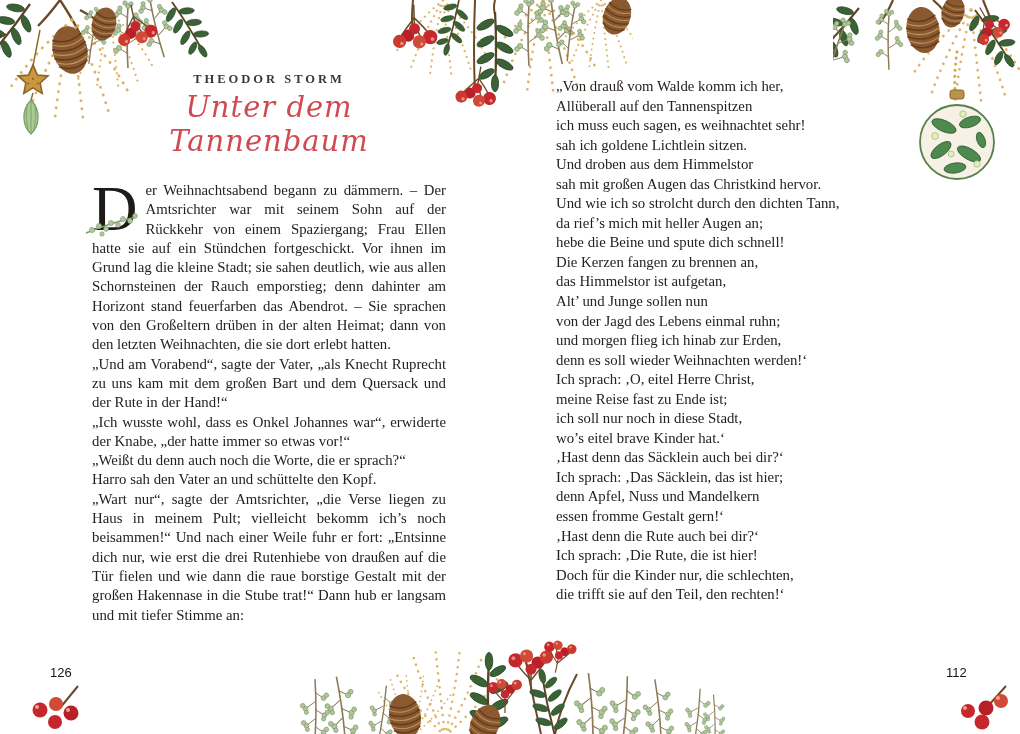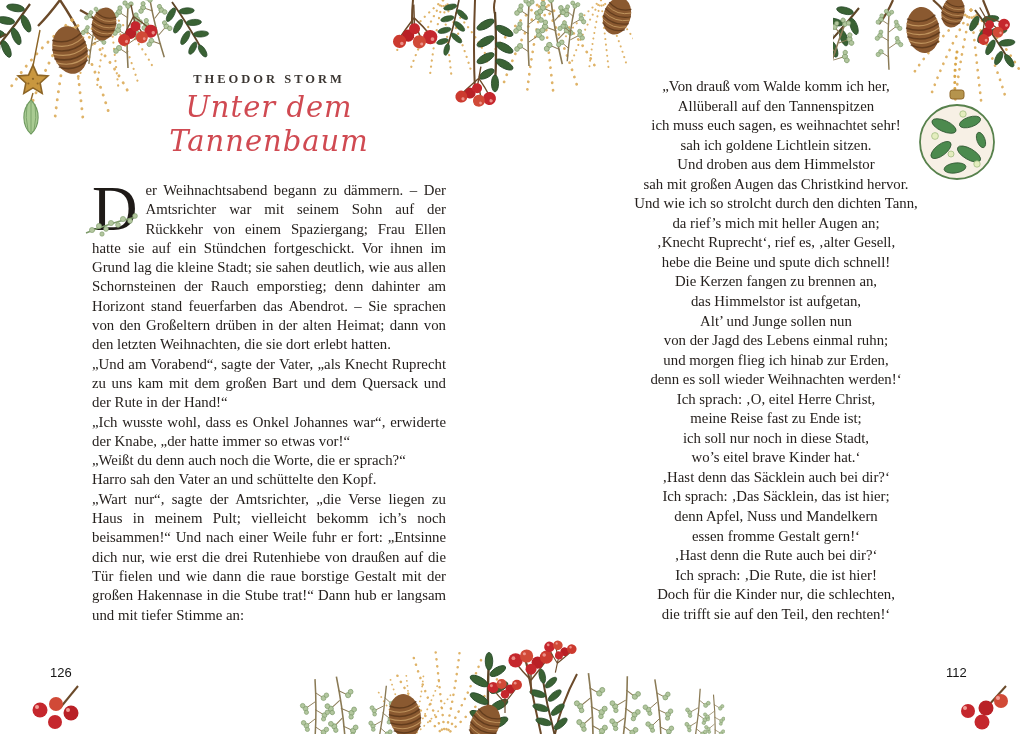--- a/index.html
+++ b/index.html
@@ -36,22 +36,22 @@
   }
   .story-body p { margin:0; }
   .dropcap-wrap { position:relative; float:left; margin:3px 8px 0 0; }
   .dropcap-letter {
     font-size:63px; line-height:50px; color:#1e1a17;
     font-family:"Liberation Serif", serif;
   }
   .dropcap-sprig { position:absolute; left:-8px; bottom:-4px; }
 
   .poem-block {
-    position:absolute; left:576px; top:77px; width:400px;
-    text-align:center; color:#26211e;
+    position:absolute; left:556px; top:77px; width:400px;
+    text-align:left; color:#26211e;
     font-size:14.8px; line-height:19.55px;
   }
   .poem-line { white-space:nowrap; }
 
   .pagenum {
     position:absolute; top:665px;
     font-family:"Liberation Sans", sans-serif;
     font-size:13px; color:#141414;
   }
   .pagenum.left  { left:50px; }
@@ -323,21 +323,20 @@
   <div class="poem-block">
 
   <div class="poem-line">„Von drauß vom Walde komm ich her,</div>
       <div class="poem-line">Allüberall auf den Tannenspitzen</div>
       <div class="poem-line">ich muss euch sagen, es weihnachtet sehr!</div>
       <div class="poem-line">sah ich goldene Lichtlein sitzen.</div>
       <div class="poem-line">Und droben aus dem Himmelstor</div>
       <div class="poem-line">sah mit großen Augen das Christkind hervor.</div>
       <div class="poem-line">Und wie ich so strolcht durch den dichten Tann,</div>
       <div class="poem-line">da rief’s mich mit heller Augen an;</div>
-      <div class="poem-line">‚Knecht Ruprecht‘, rief es, ‚alter Gesell,</div>
       <div class="poem-line">hebe die Beine und spute dich schnell!</div>
       <div class="poem-line">Die Kerzen fangen zu brennen an,</div>
       <div class="poem-line">das Himmelstor ist aufgetan,</div>
       <div class="poem-line">Alt’ und Junge sollen nun</div>
       <div class="poem-line">von der Jagd des Lebens einmal ruhn;</div>
       <div class="poem-line">und morgen flieg ich hinab zur Erden,</div>
       <div class="poem-line">denn es soll wieder Weihnachten werden!‘</div>
       <div class="poem-line">Ich sprach: ‚O, eitel Herre Christ,</div>
       <div class="poem-line">meine Reise fast zu Ende ist;</div>
       <div class="poem-line">ich soll nur noch in diese Stadt,</div>

